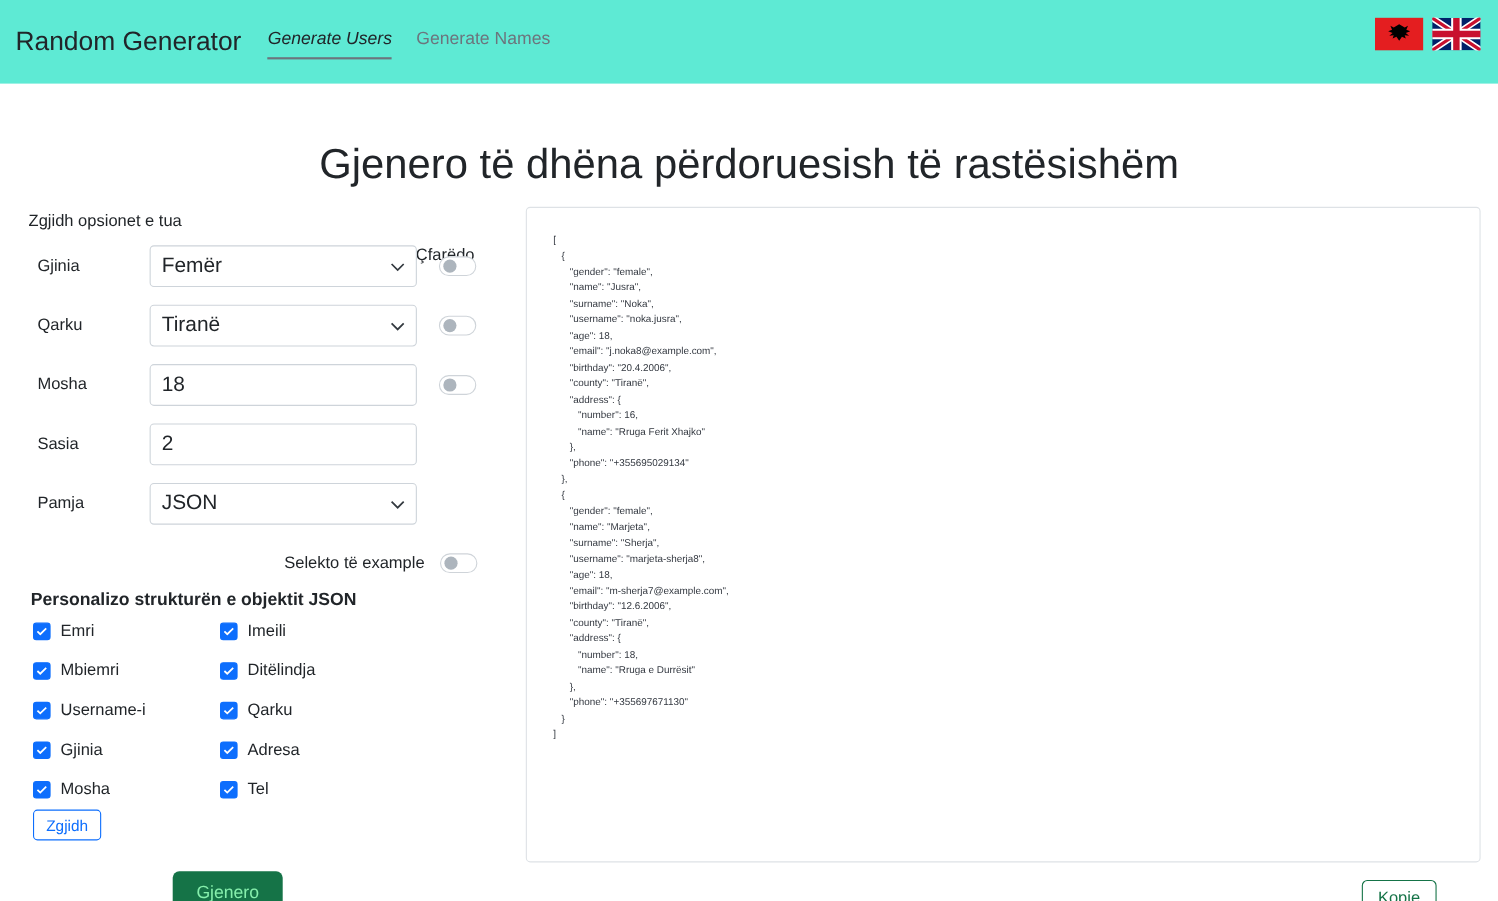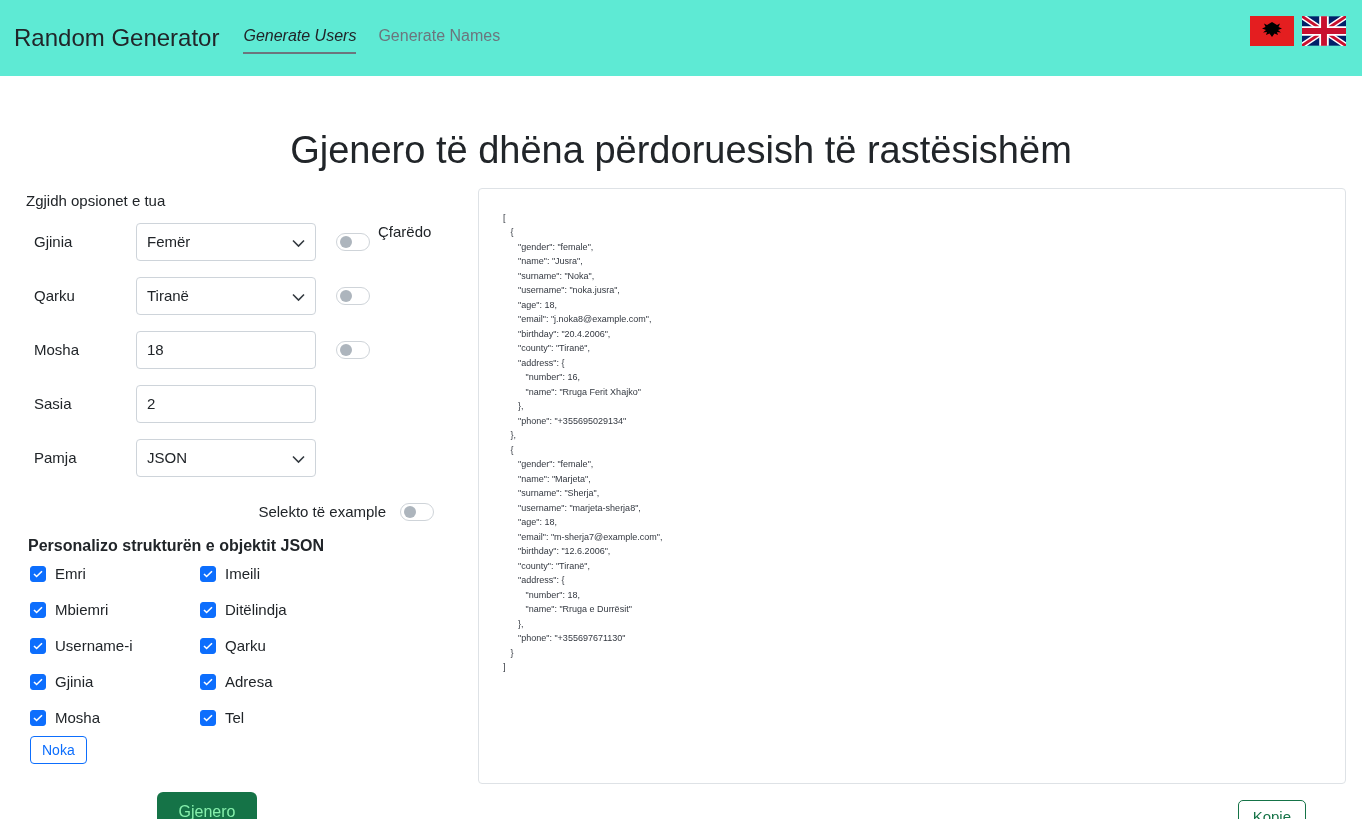--- a/index.html
+++ b/index.html
@@ -98,29 +98,29 @@
     height: 54px;
     margin-top: 0;
   }
   .form-row .lbl {
     width: 120px;
     font-size: 15px;
     color: #212529;
     padding-left: 18px;
   }
   .ctl {
-    width: 180px;
+    width: 243px;
     height: 38px;
     border: 1px solid #ced4da;
     border-radius: 4px;
     background: #fff;
     display: flex;
     align-items: center;
     padding: 0 10px;
-    font-size: 15px;
+    font-size: 19px;
     color: #212529;
     position: relative;
     cursor: pointer;
   }
   .ctl.input { cursor: text; }
   .ctl .chev {
     position: absolute;
     right: 10px;
     top: 50%;
     transform: translateY(-50%);
@@ -443,21 +443,21 @@
       <div class="cb-item">
         <span class="cb">
             <svg width="10" height="8" viewBox="0 0 10 8">
               <path d="M1 4 L3.6 6.5 L9 1.2" stroke="#fff" stroke-width="1.6" fill="none"></path>
             </svg>
           </span>
         <span class="cb-label">Tel</span>
       </div>
     </div>
 
-    <button class="reset-btn">Noka</button>
+    <button class="reset-btn">Zgjidh</button>
 
     <div class="gjenero-wrap">
       <button class="gjenero-btn">Gjenero</button>
     </div>
   </div>
 
   <div class="right-col">
     <div class="json-panel">
       <pre class="json-pre">[
    {

